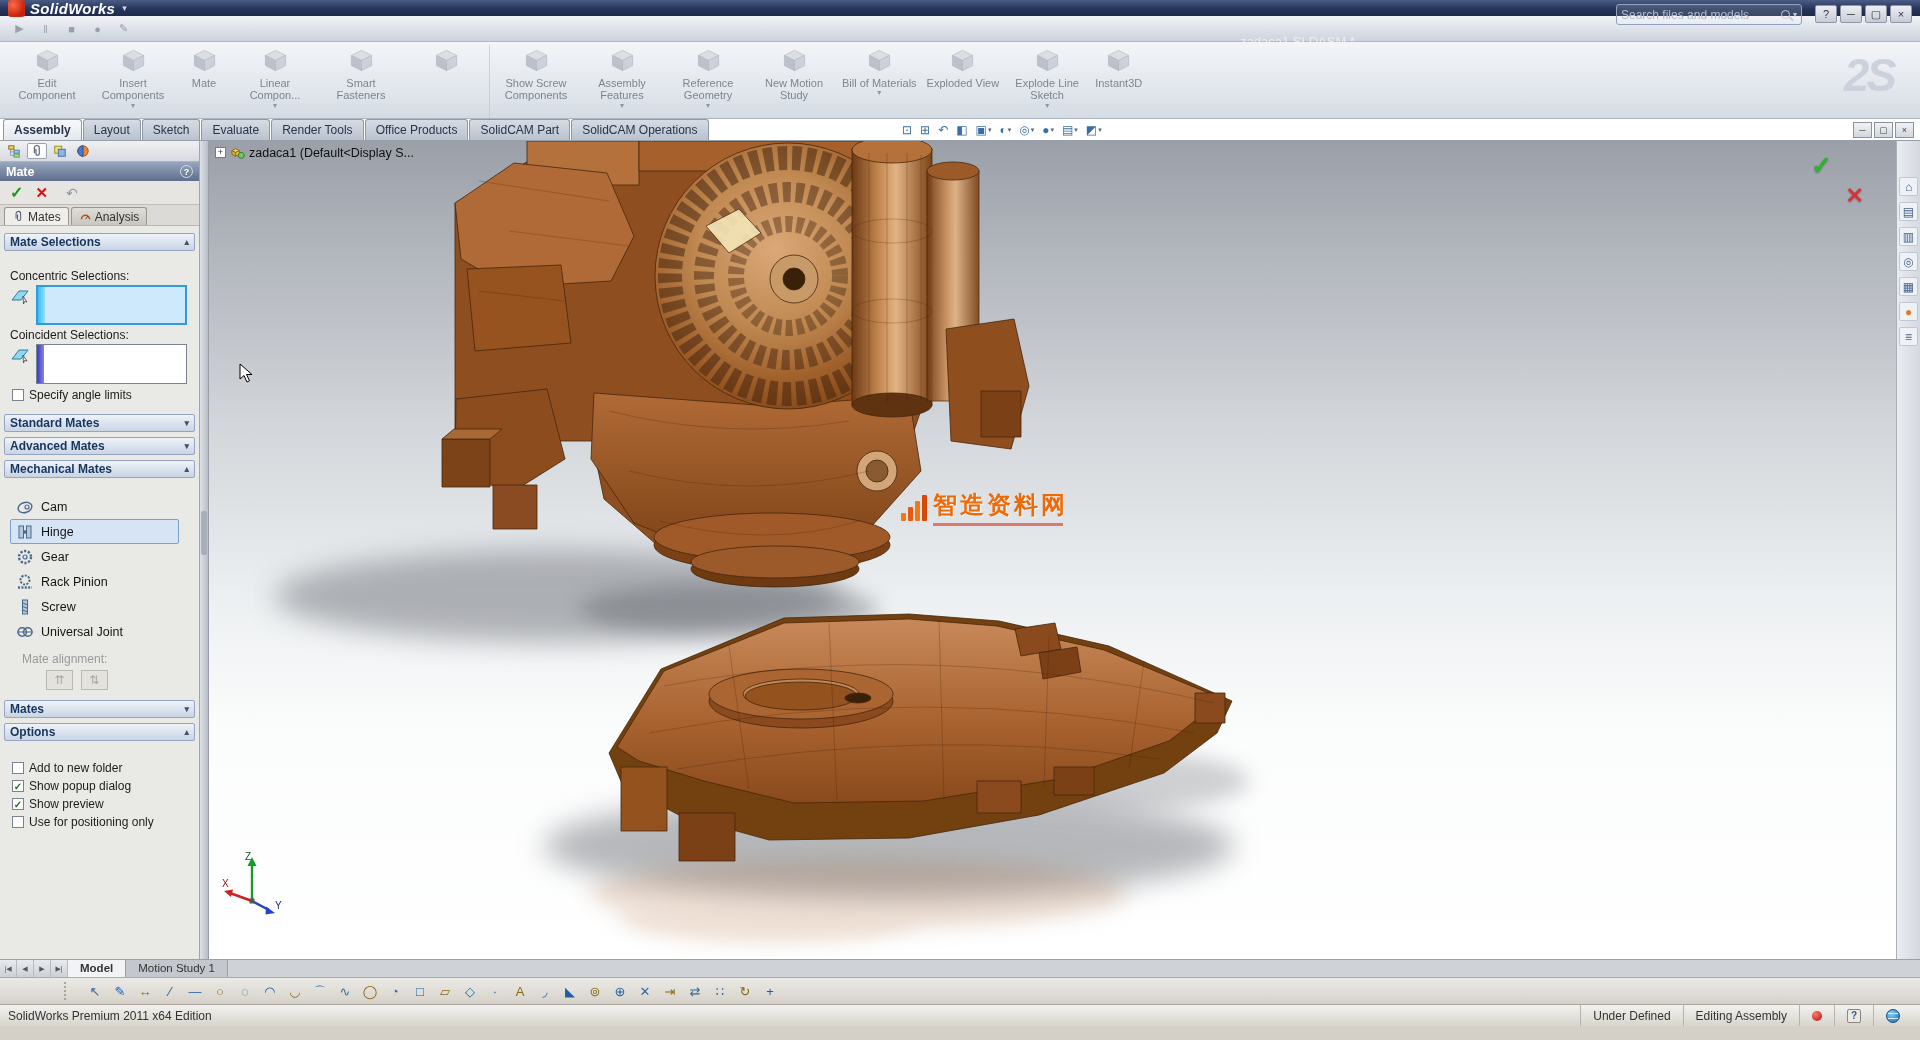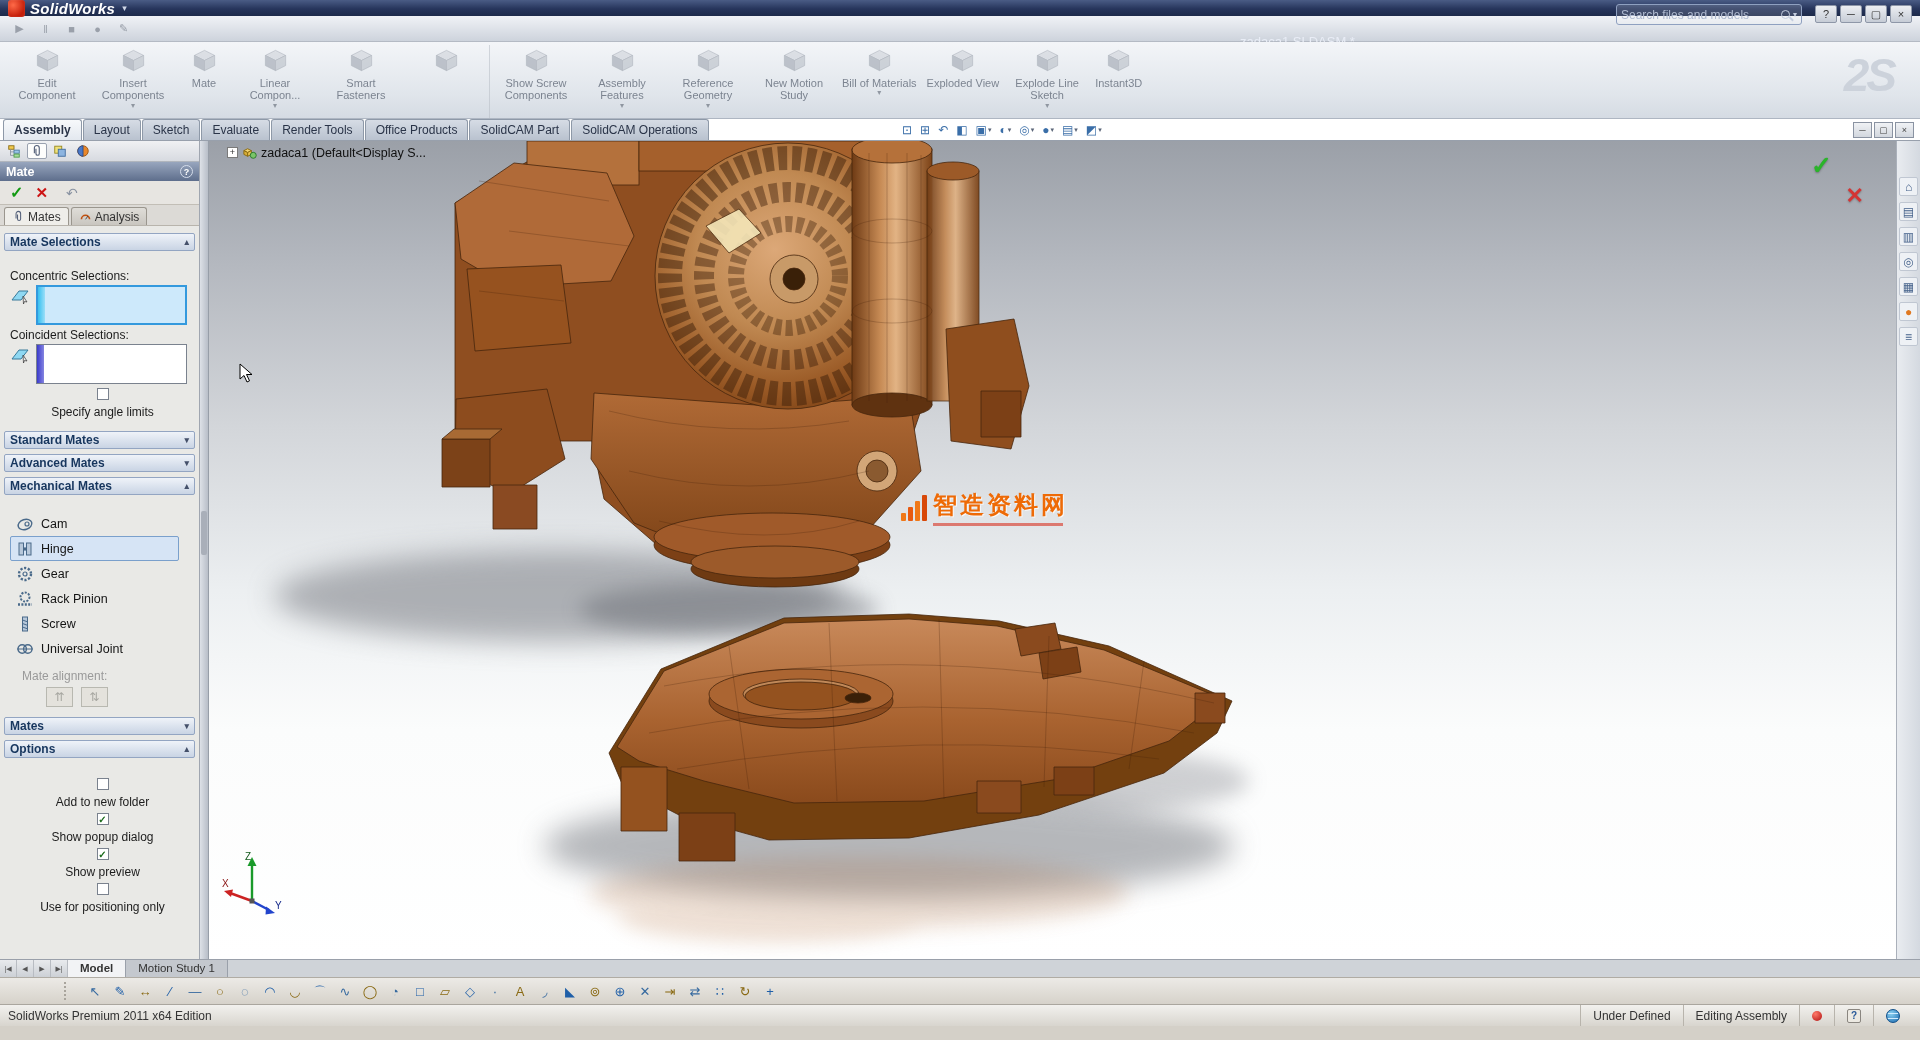--- a/index.html
+++ b/index.html
@@ -75,39 +75,39 @@
   .sec-body { padding: 16px 2px 5px; }
   .field-label { font-size: 12px; color: #1c1c1c; margin: 2px 0 2px 4px; }
   .sel-row { display: flex; gap: 4px; margin: 0 6px 3px 4px; }
   .sel-icon { width: 22px; padding-top: 2px; }
   .sel-icon svg { width: 20px; height: 18px; }
   .sel-box { flex: 1; height: 40px; background: #fff; border: 1px solid #7a828e; position: relative; }
   .sel-box.concentric { background: #cde9fb; border: 2px solid #3399dd; }
   .stripe { position: absolute; left: 0; top: 0; bottom: 0; width: 7px; }
   .stripe.cyan { background: linear-gradient(90deg, #37c0f0, #9adef8); }
   .stripe.purple { background: linear-gradient(90deg, #3a3acc, #8585e0); }
-  .chk { display: flex; align-items: center; gap: 5px; margin: 4px 0 2px 6px; font-size: 12px; color: #1c1c1c; flex-direction: column; }
+  .chk { display: flex; align-items: center; gap: 5px; margin: 4px 0 2px 6px; font-size: 12px; color: #1c1c1c; }
   .chk .box { width: 12px; height: 12px; background: #fff; border: 1px solid #7a828e; font-size: 10px; line-height: 11px; text-align: center; color: #1a6a1a; font-weight: bold; flex: none; }
   .chk.checked .box::after { content: "✓"; }
   .mech-row { display: flex; align-items: center; gap: 7px; height: 25px; padding: 0 5px; margin-left: 4px; margin-right: 14px; border: 1px solid transparent; }
   .mech-row.selected { background: #d6e4f5; border-color: #7aa0cc; border-radius: 2px; }
   .mech-row svg { width: 18px; height: 18px; flex: none; }
   .mech-row .mlabel { font-size: 12.5px; color: #141414; }
   .mate-align-label { color: #9a9a9a; font-size: 12px; margin: 8px 0 4px 16px; }
   .align-btns { display: flex; gap: 8px; margin-left: 40px; }
   .align-btn { width: 27px; height: 20px; border: 1px solid #b8b8b0; background: #e4e2dc; color: #a6a6a0; display: grid; place-items: center; font-size: 12px; }
 
   
   .splitter { width: 9px; background: linear-gradient(90deg, #dde1e7, #b8bec8); border-right: 1px solid #979ea8; position: relative; }
   .splitter .grip { position: absolute; top: 370px; left: 1px; width: 6px; height: 44px; background: #a9afb9; border-radius: 2px; }
 
   
   .viewport { flex: 1; position: relative; overflow: hidden; background: linear-gradient(180deg, #9ba0a8 0%, #b4b8bf 15%, #d3d6da 35%, #eceff1 55%, #fbfcfc 72%, #ffffff 100%); }
   .model-svg { position: absolute; inset: 0; width: 100%; height: 100%; }
-  .feature-tree-overlay { position: absolute; top: 4px; left: 18px; display: flex; align-items: center; gap: 4px; font-size: 12.5px; color: #101010; }
+  .feature-tree-overlay { position: absolute; top: 4px; left: 6px; display: flex; align-items: center; gap: 4px; font-size: 12.5px; color: #101010; }
   .expander { width: 11px; height: 11px; border: 1px solid #7a7a7a; background: #fff; font-size: 9px; line-height: 9px; text-align: center; color: #333; }
   .expander::before { content: "+"; }
   .ft-icon svg { width: 15px; height: 15px; display: block; }
   .confirm-ok { position: absolute; top: 10px; right: 64px; font-size: 25px; font-weight: bold; color: #2ab52a; text-shadow: 0 1px 2px rgba(40,40,40,.4); }
   .confirm-cancel { position: absolute; top: 42px; right: 32px; font-size: 22px; font-weight: bold; color: #d43434; text-shadow: 0 1px 2px rgba(40,40,40,.35); }
   .watermark { position: absolute; left: 692px; top: 348px; display: flex; align-items: center; gap: 6px; }
   .wm-bars { display: flex; align-items: flex-end; gap: 2px; }
   .wm-bars i { display: block; width: 5px; background: #f07818; border-radius: 1px; }
   .wm-bars i:nth-child(1) { height: 8px; } .wm-bars i:nth-child(2) { height: 14px; background:#e85a10; }
   .wm-bars i:nth-child(3) { height: 20px; } .wm-bars i:nth-child(4) { height: 26px; background:#d84808; }

